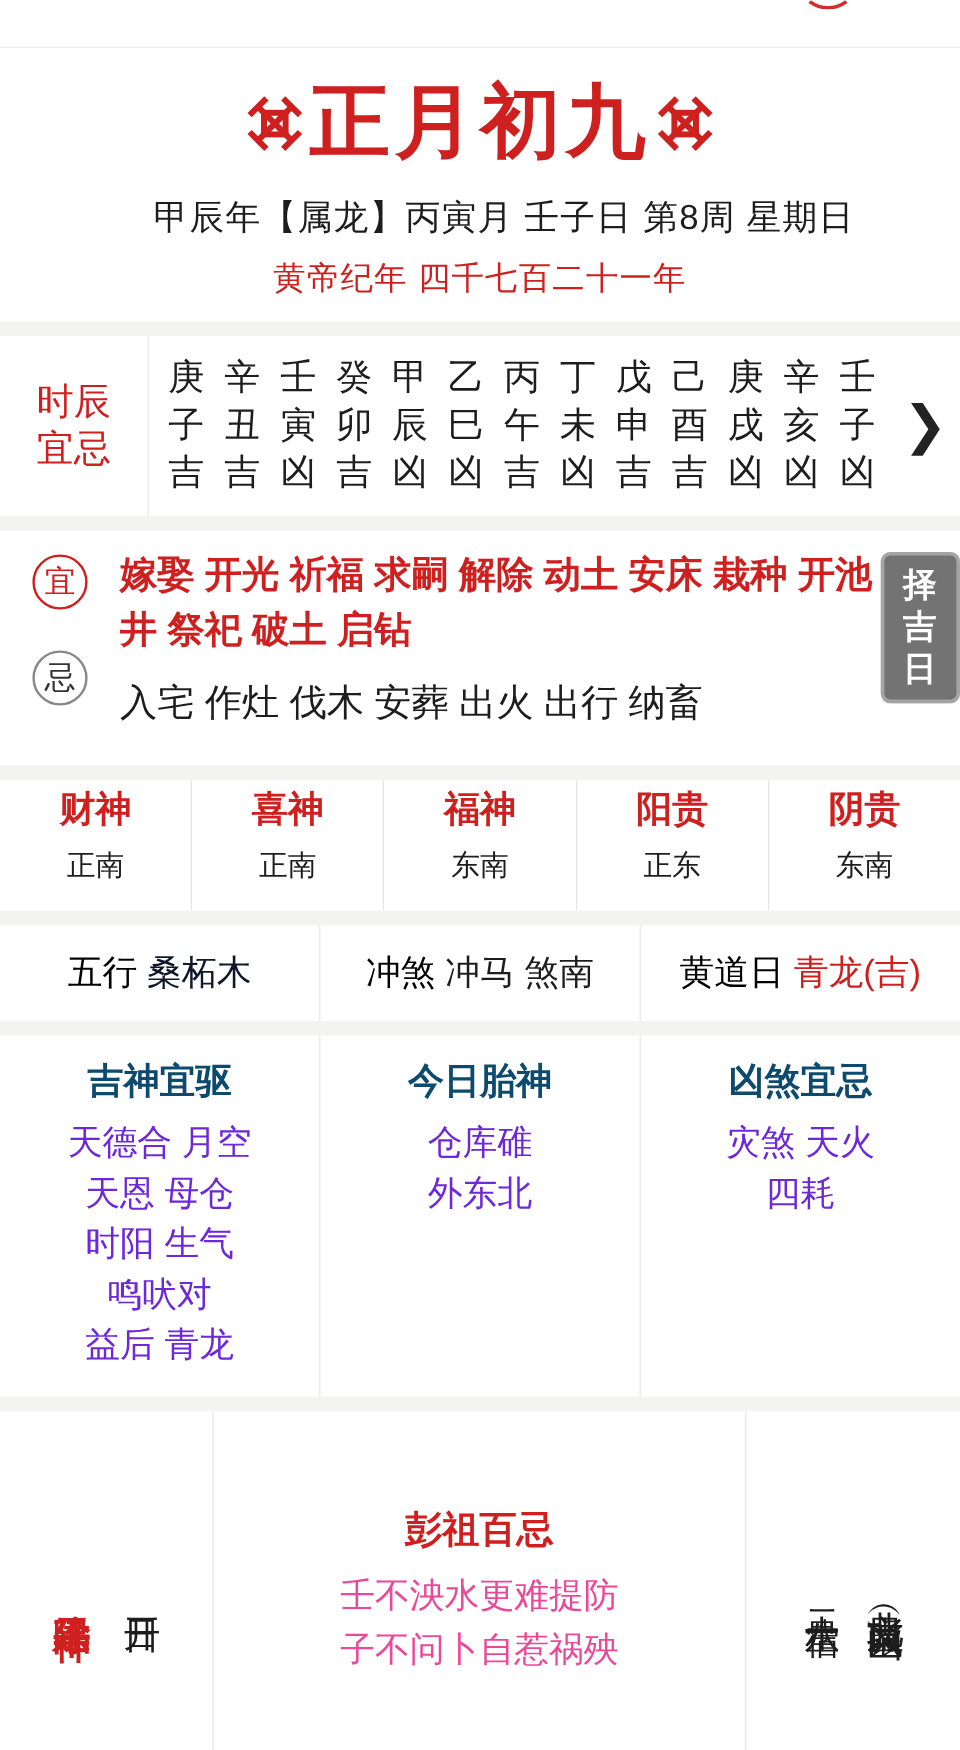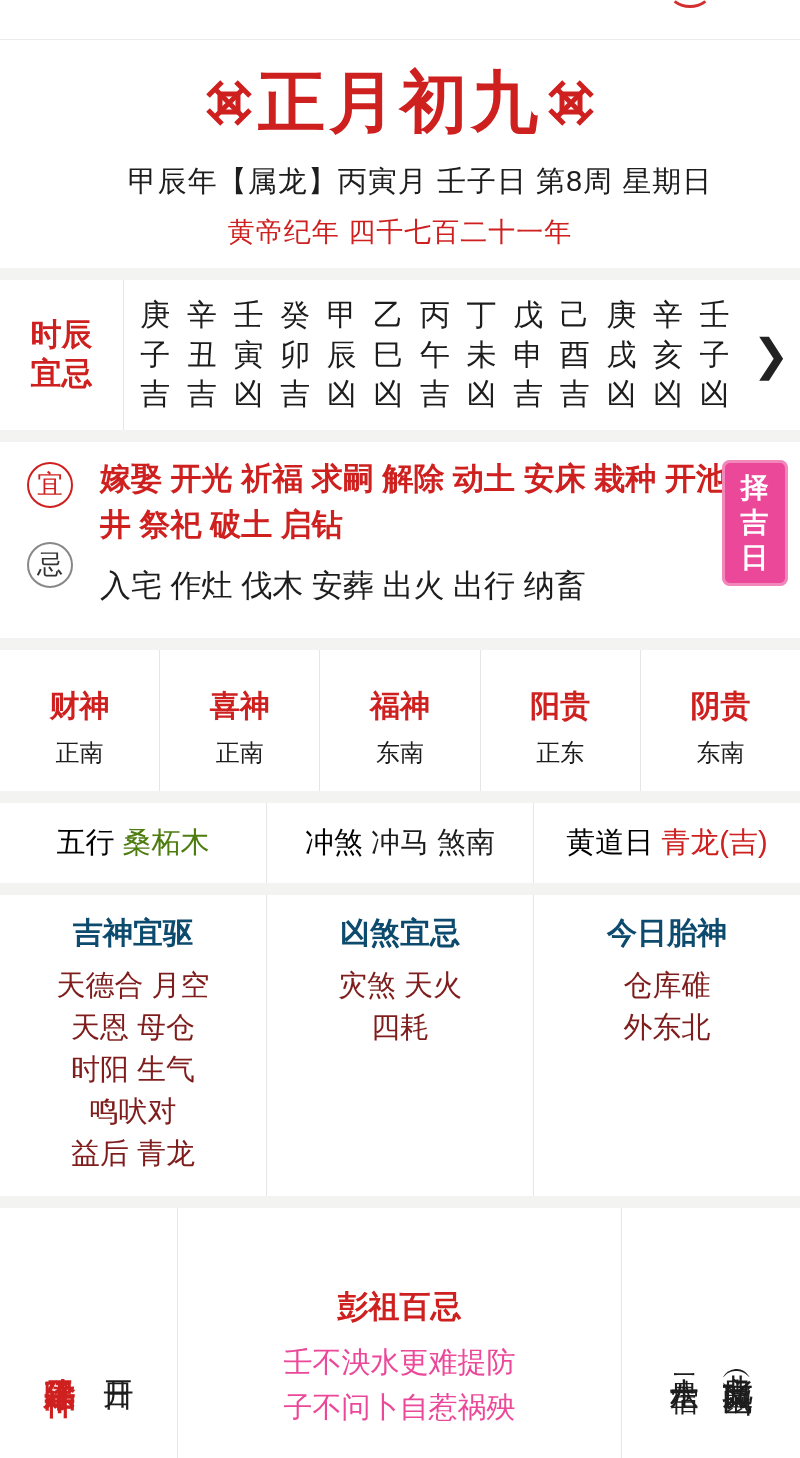--- a/index.html
+++ b/index.html
@@ -86,21 +86,21 @@
   }
   .shichen-label {
     width: 124px;
     flex: 0 0 124px;
     display: flex;
     flex-direction: column;
     align-items: center;
     justify-content: center;
     color: #cf2020;
     font-size: 31px;
-    font-weight: bold;
+    font-weight: normal;
     line-height: 1.25;
     border-right: 1px solid #e6e6e6;
   }
   .shichen-grid {
     flex: 1 1 auto;
     display: flex;
     align-items: center;
     padding: 10px 4px 10px 8px;
     overflow: hidden;
   }
@@ -152,25 +152,25 @@
     word-break: break-all;
   }
   .ji-text {
     color: #1d1d1d;
     font-size: 31px;
     line-height: 1.5;
     margin-top: 14px;
   }
   .zeji-btn {
     position: absolute;
-    right: 12px;
+    right: 0;
     top: 18px;
     width: 66px;
     height: 126px;
-    background: #ec4899;
+    background: #737373;
     border-radius: 8px;
     color: #fff;
     font-size: 28px;
     font-weight: bold;
     line-height: 1.25;
     display: flex;
     align-items: center;
     justify-content: center;
     text-align: center;
     letter-spacing: 1px;
@@ -180,21 +180,21 @@
 
   
   .gods {
     display: flex;
     background: #fff;
     margin-top: 12px;
   }
   .god {
     flex: 1 1 0;
     text-align: center;
-    padding: 36px 0 22px 0;
+    padding: 4px 0 22px 0;
     border-right: 1px solid #e6e6e6;
   }
   .god:last-child { border-right: none; }
   .god .t { color: #cf2020; font-size: 30px; font-weight: bold; }
   .god .v { color: #1d1d1d; font-size: 24px; margin-top: 10px; }
 
   
   .triple {
     display: flex;
     background: #fff;
@@ -220,21 +220,21 @@
     min-height: 270px;
   }
   .tc {
     flex: 1 1 0;
     padding: 18px 6px 22px 6px;
     text-align: center;
     border-right: 1px solid #e6e6e6;
   }
   .tc:last-child { border-right: none; }
   .tc .h { color: #0c4a6e; font-size: 30px; font-weight: bold; margin-bottom: 10px; }
-  .tc .b { color: #7f1d1d; font-size: 29px; line-height: 1.45; }
+  .tc .b { color: #6d28d9; font-size: 29px; line-height: 1.45; }
 
   
   .bottom {
     display: flex;
     background: #fff;
     margin-top: 12px;
     min-height: 300px;
   }
   .bt {
     border-right: 1px solid #e6e6e6;
@@ -403,50 +403,50 @@
         <div class="t">阳贵</div>
         <div class="v">正东</div>
       </div>
       <div class="god">
         <div class="t">阴贵</div>
         <div class="v">东南</div>
       </div>
     </div>
 
   <div class="triple" id="triple-row">
-      <div class="tri"><b>五行</b> <span style="color:#4d7c0f">桑柘木</span></div>
+      <div class="tri"><b>五行</b> <span style="color:#0f172a">桑柘木</span></div>
       <div class="tri"><b>冲煞</b> <span style="color:#1d1d1d">冲马 煞南</span></div>
       <div class="tri"><b>黄道日</b> <span style="color:#cf2020">青龙(吉)</span></div>
     </div>
 
   <div class="threecol" id="threecol-row">
       <div class="tc">
         <div class="h">吉神宜驱</div>
         <div class="b">
           <div>天德合 月空</div>
           <div>天恩 母仓</div>
           <div>时阳 生气</div>
           <div>鸣吠对</div>
           <div>益后 青龙</div>
         </div>
       </div>
       <div class="tc">
+        <div class="h">今日胎神</div>
+        <div class="b">
+          <div>仓库碓</div>
+          <div>外东北</div>
+        </div>
+      </div>
+      <div class="tc">
         <div class="h">凶煞宜忌</div>
         <div class="b">
           <div>灾煞 天火</div>
           <div>四耗</div>
         </div>
       </div>
-      <div class="tc">
-        <div class="h">今日胎神</div>
-        <div class="b">
-          <div>仓库碓</div>
-          <div>外东北</div>
-        </div>
-      </div>
     </div>
 
   <div class="bottom">
     <div class="bt bt-left">
       <div class="vert red">建除十二神</div>
       <div class="vert dark">开日</div>
     </div>
     <div class="bt bt-mid">
       <div class="pz-h">彭祖百忌</div>
       <div class="pz-b">壬不泱水更难提防</div>

